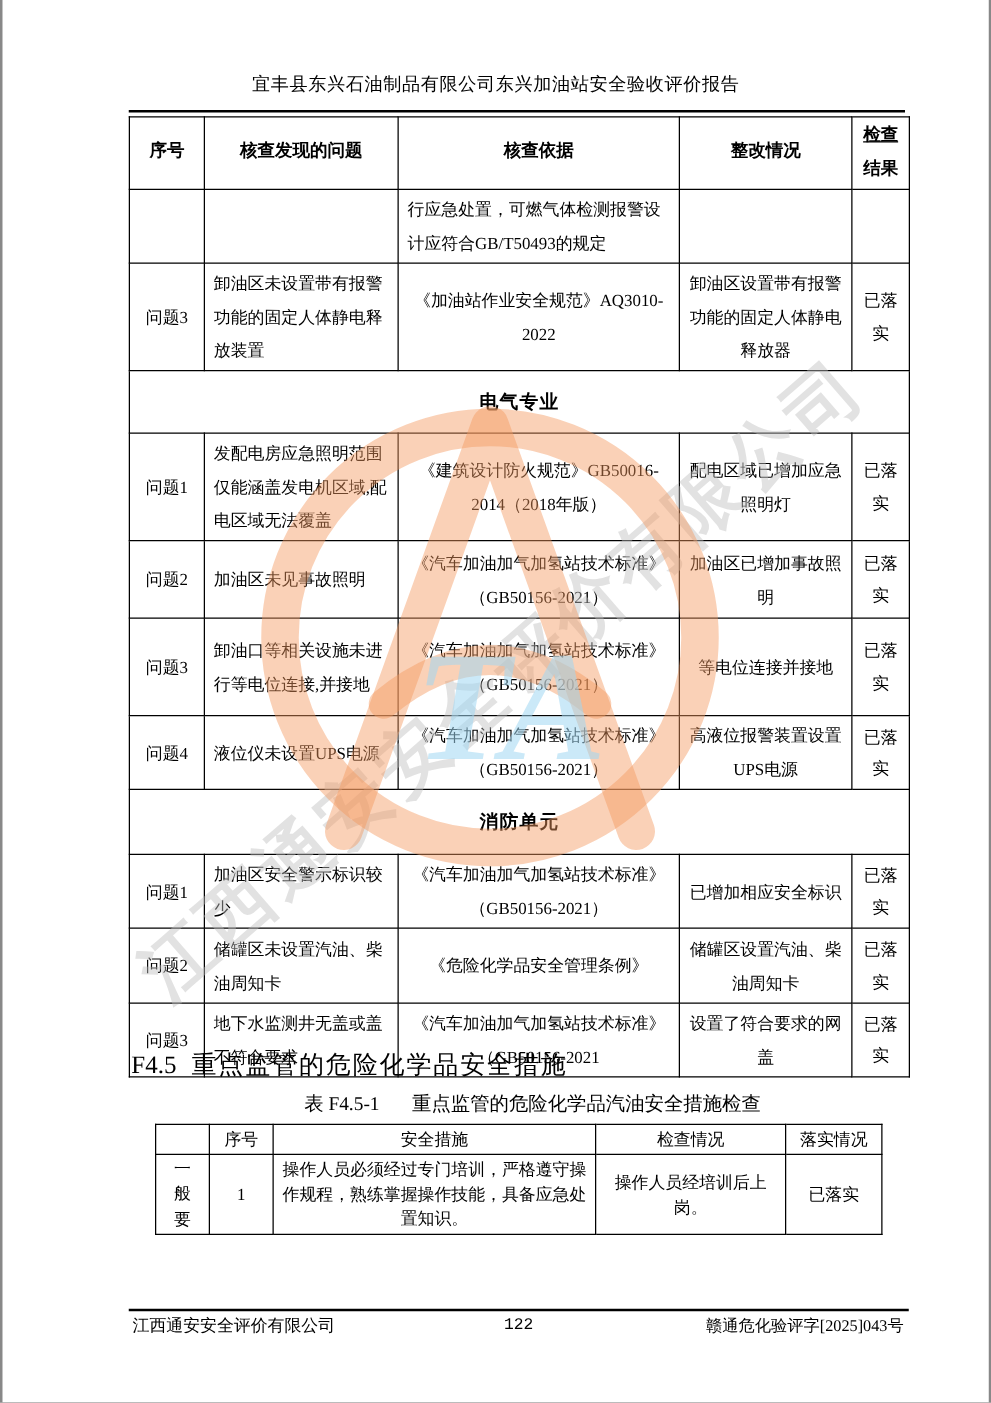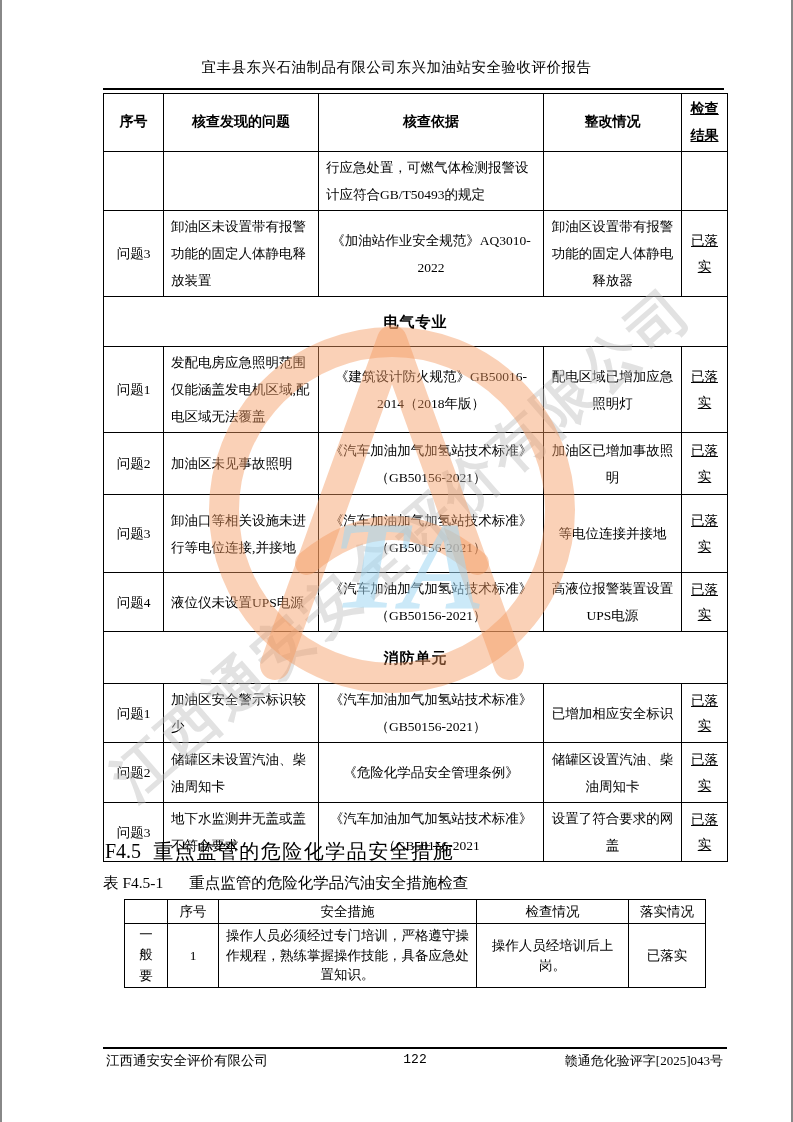--- a/index.html
+++ b/index.html
@@ -14,27 +14,27 @@
   .title-rule{position:absolute;top:88px;left:101px;width:621px;border-top:2px solid #000;}
   
   table{border-collapse:collapse;table-layout:fixed;}
   .review{position:absolute;top:93px;left:101px;width:624px;font-size:13.5px;}
   .review td{border:1.5px solid #000;vertical-align:middle;padding:2px 4px;
     line-height:2.0;text-align:center;overflow:hidden;}
   .review td.c-prob{text-align:left;padding:2px 7px;}
   .review td.c-basis-left{text-align:left;padding:2px 7px;}
   .review tr.hdr td{font-weight:bold;font-size:14px;line-height:1.9;}
   .review td.section-cell{font-weight:bold;font-size:15px;letter-spacing:1px;}
-  .review td.c-res{padding:2px 3px;line-height:1.9;text-decoration:underline;}
+  .review td.c-res{padding:2px 3px;line-height:1.9;}
   .u{text-decoration:underline;}
   
   .sec-heading{position:absolute;top:838px;left:103px;font-size:20px;font-weight:normal;
     letter-spacing:1.5px;}
   .sec-heading .num{letter-spacing:0;margin-right:12px;}
-  .tbl-caption{position:absolute;top:873px;left:101px;width:624px;
+  .tbl-caption{position:absolute;top:873px;left:112px;width:624px;text-align:center;
     font-size:15.5px;}
   .tbl-caption .lbl{margin-right:26px;}
   
   .measures{position:absolute;top:899px;left:122px;width:581px;font-size:13.5px;}
   .measures td{border:1.5px solid #000;vertical-align:middle;padding:1px 3px;
     line-height:1.45;text-align:center;overflow:hidden;}
   .measures .vert{width:15px;margin:0 auto;word-break:break-all;line-height:1.5;}
   
   .footer-rule{position:absolute;top:1047px;left:101px;width:624px;border-top:2px solid #000;}
   .footer-left{position:absolute;top:1052px;left:104px;font-size:13.5px;}

